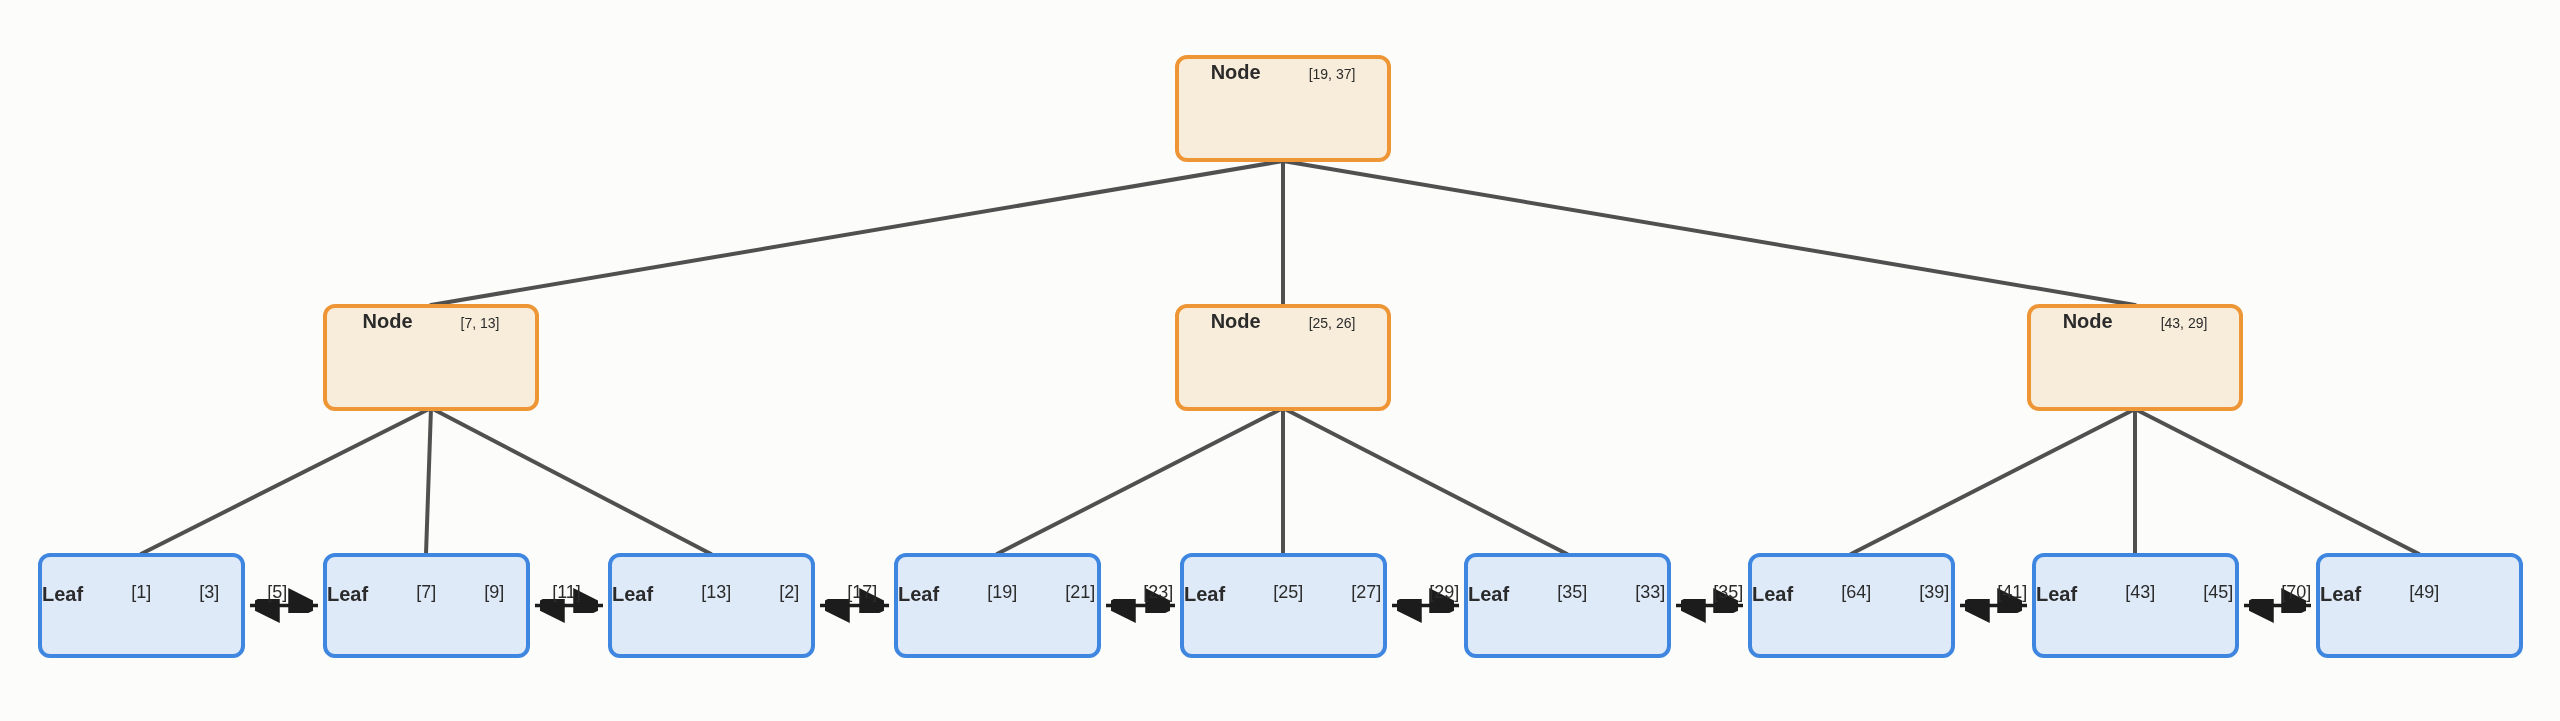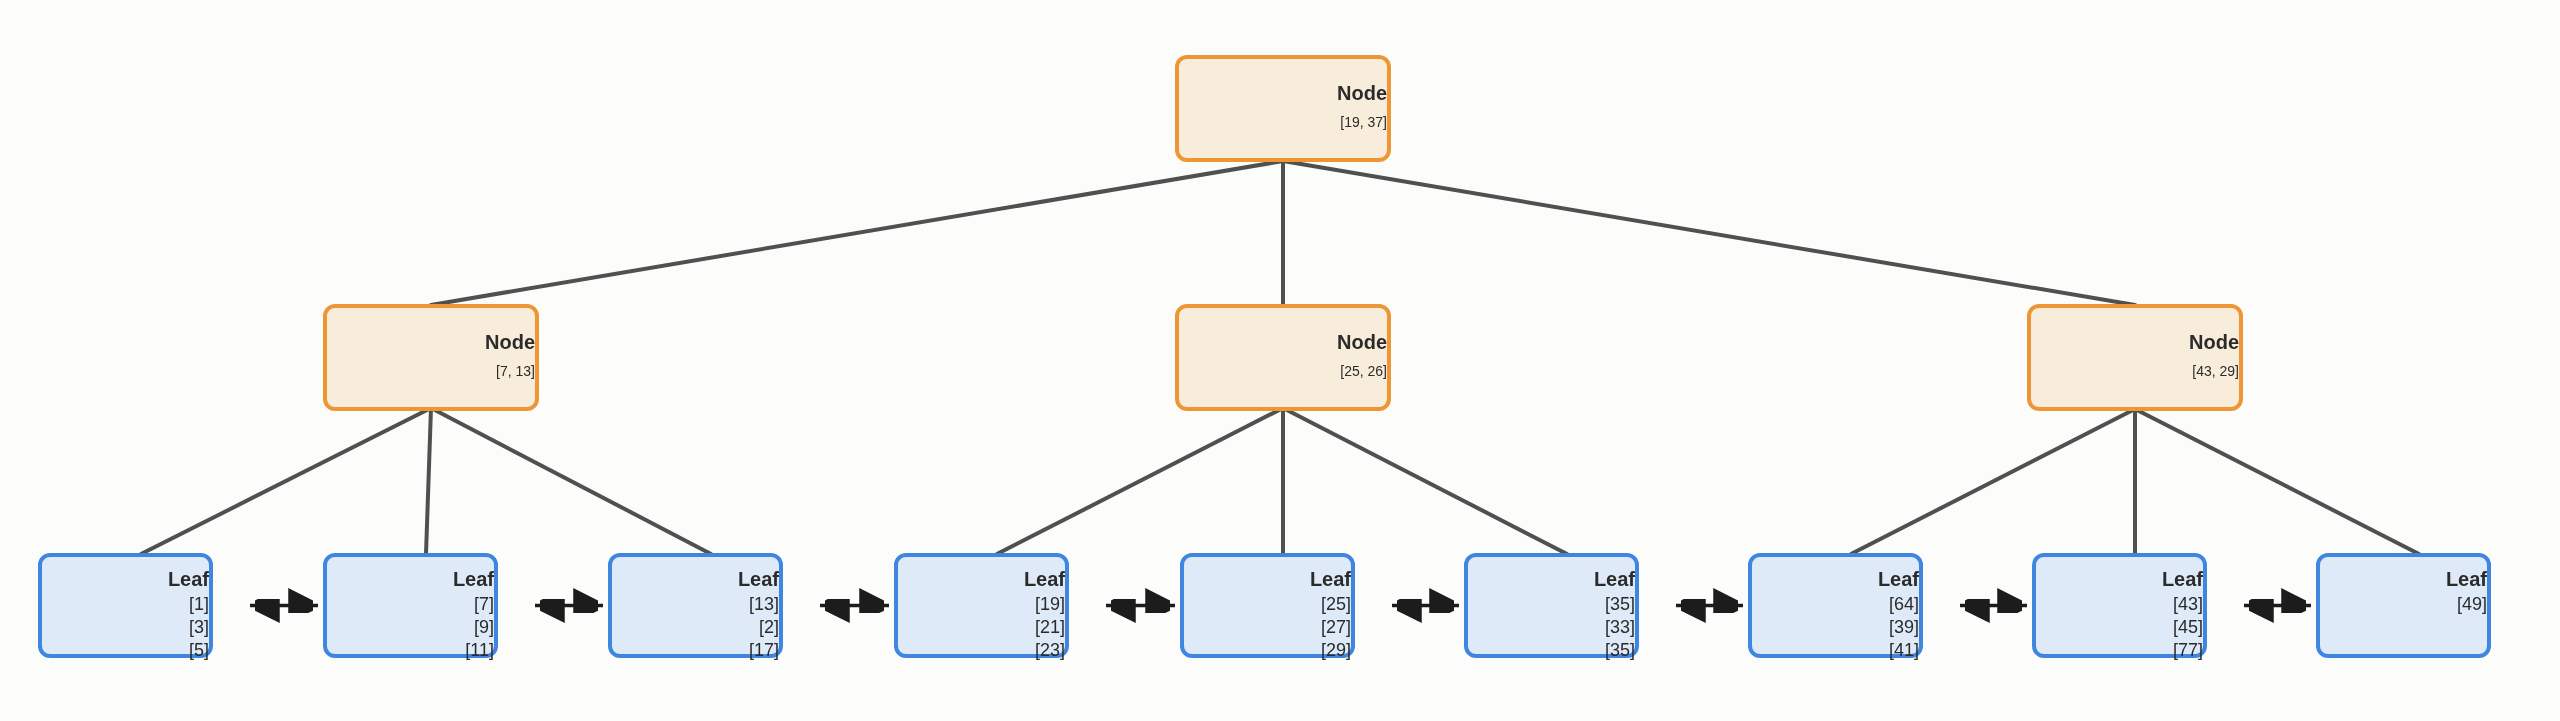--- a/index.html
+++ b/index.html
@@ -20,39 +20,40 @@
     left: 0;
     top: 0;
     z-index: 0;
   }
   .tree-box {
     position: absolute;
     box-sizing: border-box;
     border-radius: 12px;
     z-index: 1;
     display: flex;
-    flex-direction: column;
-    align-items: flex-end;
+    flex-direction: row;
+    align-items: flex-start;
     text-align: center;
     color: #2b2b2b;
+    gap: 48px;
   }
   .node-box {
     width: 216px;
     height: 107px;
     border: 4px solid #ee9636;
     background: #f8eddb;
     justify-content: center;
   }
   .leaf-box {
-    width: 175px;
+    width: 207px;
     height: 105px;
     border: 4px solid #3e86e0;
     background: #dfeaf9;
     justify-content: flex-start;
-    padding-top: 9px;
+    padding-top: 24px;
   }
   .box-title {
     font-weight: bold;
     font-size: 20px;
     line-height: 27px;
   }
   .node-keys {
     font-size: 14px;
     line-height: 30px;
   }
@@ -174,20 +175,20 @@
   <div class="tree-box leaf-box pos-l7">
     <div class="box-title">Leaf</div>
     <div class="leaf-val">[64]</div>
     <div class="leaf-val">[39]</div>
     <div class="leaf-val">[41]</div>
   </div>
   <div class="tree-box leaf-box pos-l8">
     <div class="box-title">Leaf</div>
     <div class="leaf-val">[43]</div>
     <div class="leaf-val">[45]</div>
-    <div class="leaf-val">[77]</div>
+    <div class="leaf-val">[70]</div>
   </div>
   <div class="tree-box leaf-box pos-l9">
     <div class="box-title">Leaf</div>
     <div class="leaf-val">[49]</div>
   </div>
 
 </div>
 
 </body></html>

